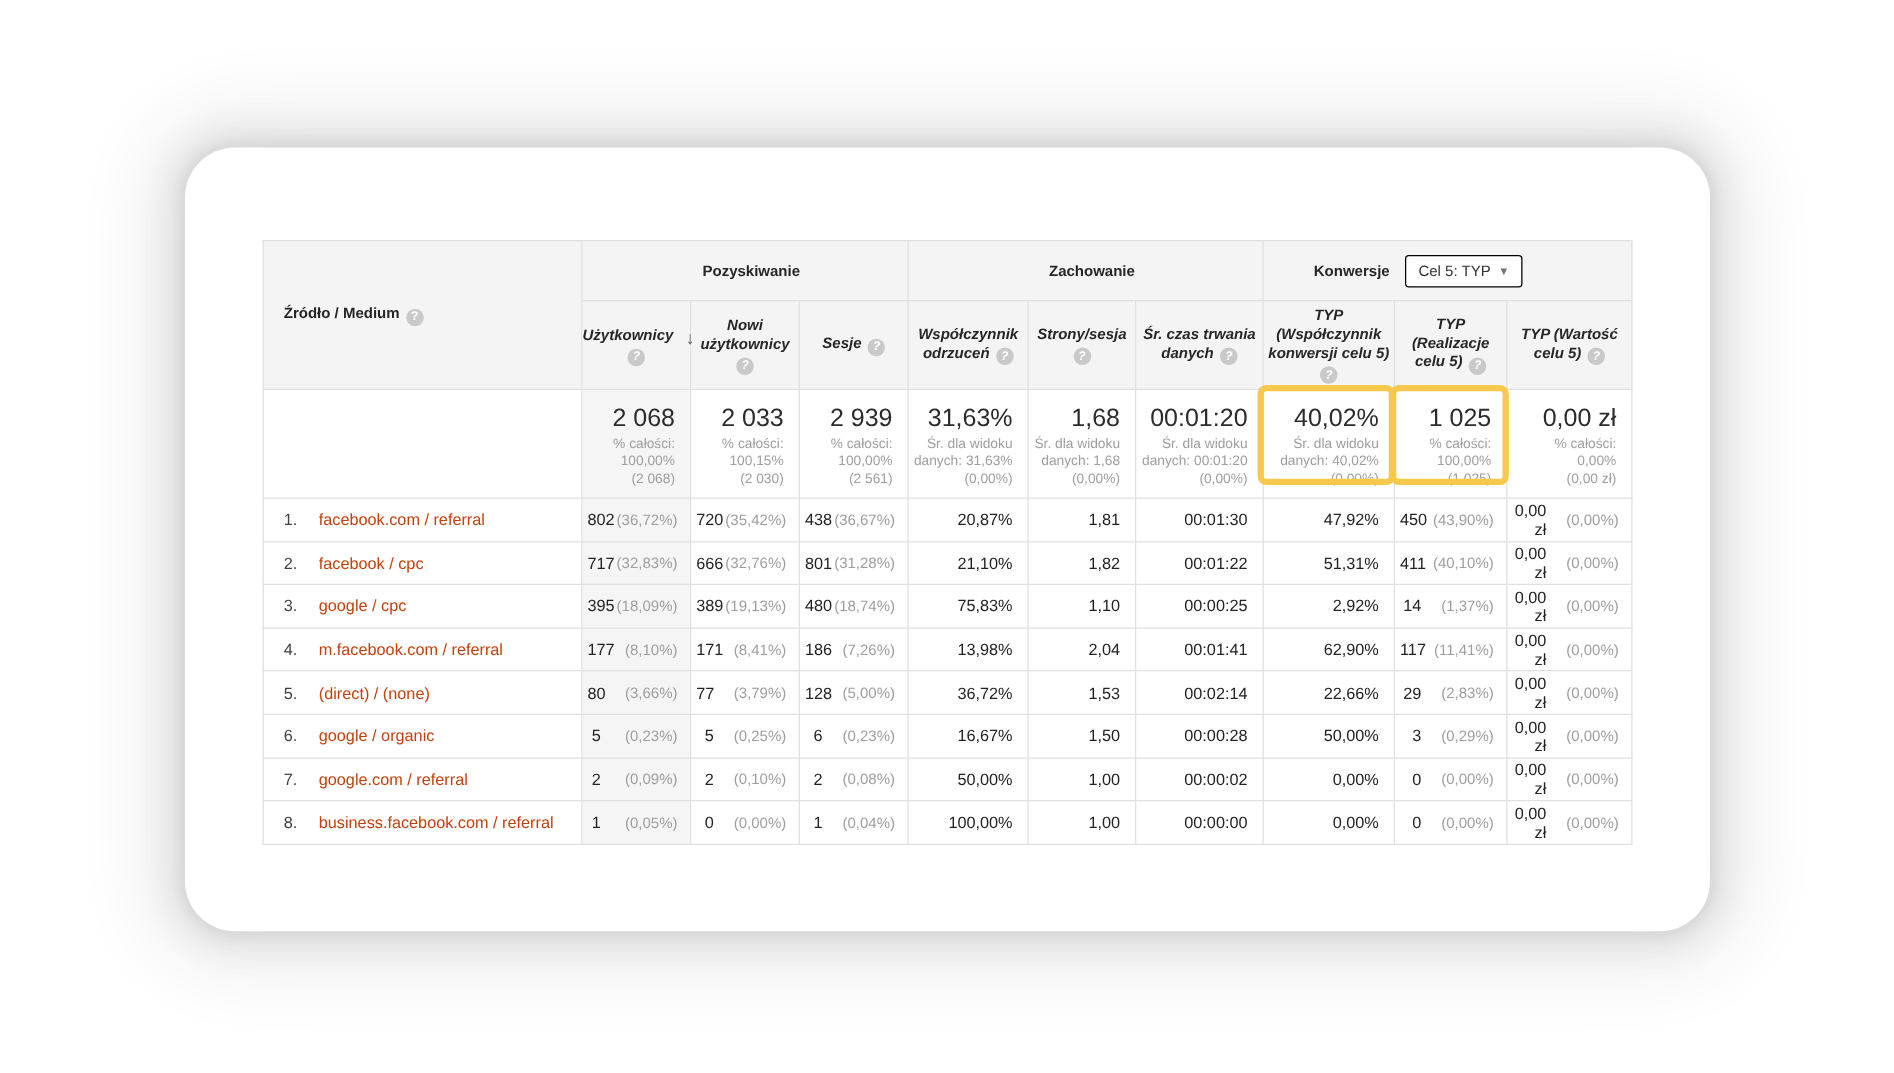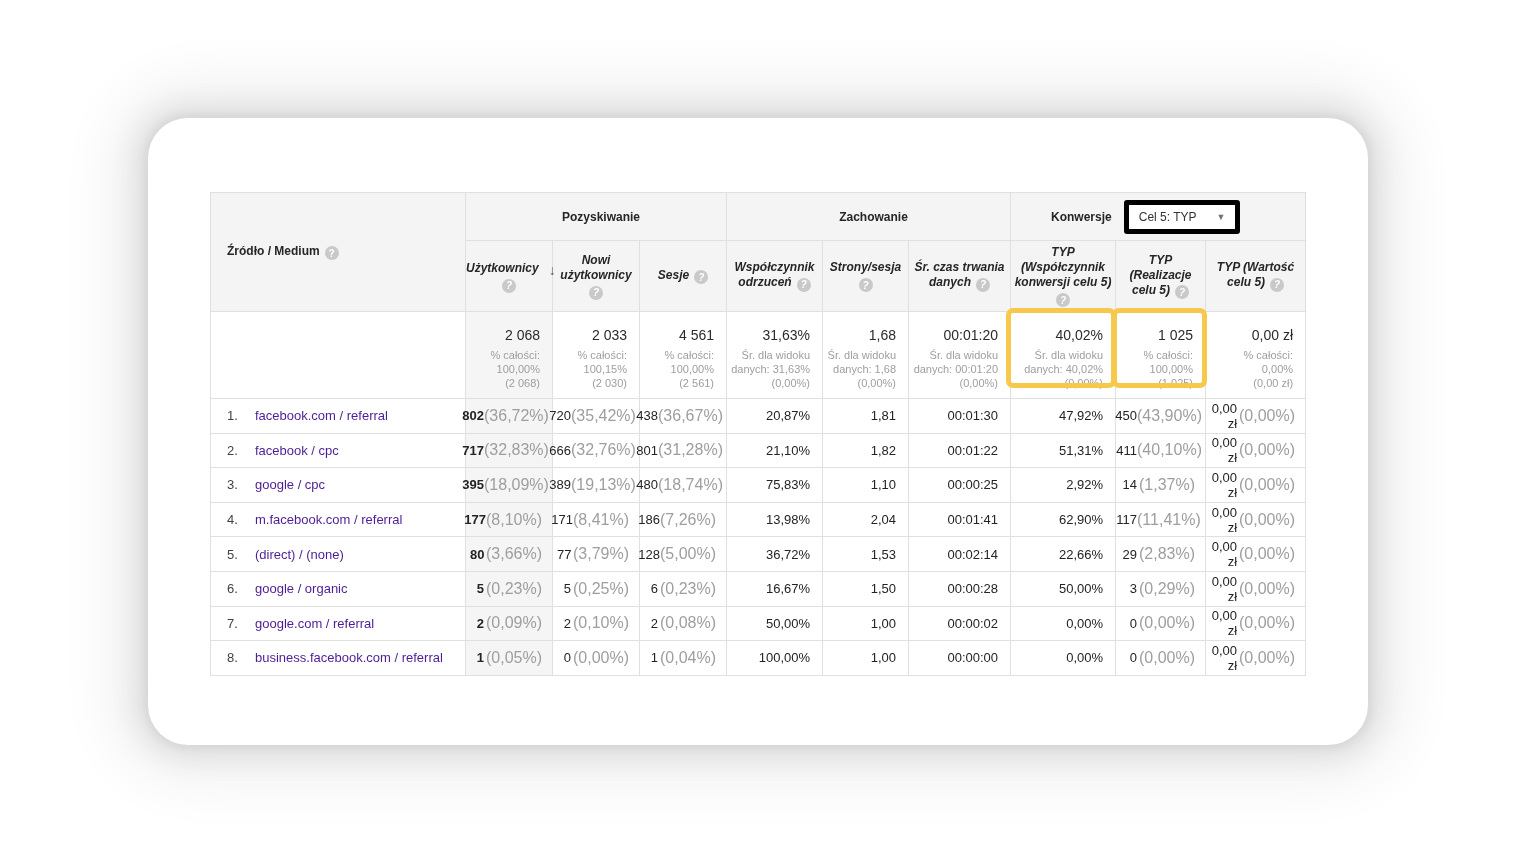--- a/index.html
+++ b/index.html
@@ -47,44 +47,44 @@
   .help {
     display: inline-flex; width: 14px; height: 14px;
     background: #c9c9c9; color: #ffffff;
     border-radius: 50%; font-size: 10px; font-weight: bold;
     align-items: center; justify-content: center;
     margin-left: 5px; vertical-align: -2px;
   }
   .help-below { margin: 3px auto 0; display: flex; }
   .sort-arrow { font-size: 14px; color: #5c5c5c; margin-left: 10px; font-weight: bold; position: relative; top: 3px; }
   .goal-select {
-    display: inline-flex; align-items: center; gap: 20px;
-    background: #ffffff; border: 5px solid #000000; border-radius: 3px;
+    display: inline-flex; align-items: center; gap: 6px;
+    background: #ffffff; border: 1px solid #000000; border-radius: 3px;
     padding: 5px 10px; font-size: 12px; font-weight: normal; color: #333;
     cursor: pointer;
   }
   .dd-arrow { font-size: 9px; color: #757575; }
   
   tr.summary-row { height: 78px; }
   tr.summary-row td { background: #ffffff; text-align: right; padding: 8px 12px 8px 4px; vertical-align: top; }
   tr.summary-row td.sorted { background: #f5f5f5; }
-  .sum-big { display: block; font-size: 14px; color: #2b2b2b; line-height: 26px; margin-top: 2px; }
+  .sum-big { display: block; font-size: 20px; color: #2b2b2b; line-height: 26px; margin-top: 2px; }
   .sum-sub { display: block; font-size: 11px; color: #9e9e9e; line-height: 14px; }
   
   tr.data-row { height: 34.6px; }
   tr.data-row td { background: #ffffff; font-size: 13px; color: #232323; }
   tr.data-row td.sorted { background: #f5f5f5; }
   td.cell-dim { text-align: left; padding-left: 16px; }
   .row-num { display: inline-block; width: 28px; color: #424242; }
-  .dim-link { color: #4c1d95; text-decoration: none; cursor: pointer; }
+  .dim-link { color: #c2410c; text-decoration: none; cursor: pointer; }
   td.cell-pair { padding: 0 10px 0 4px; }
   .pair { display: flex; align-items: center; justify-content: flex-end; }
   .pair .val { flex: 1; text-align: right; }
-  .pair .pct { width: 58px; text-align: right; font-size: 16px; color: #9e9e9e; }
-  td.cell-pair .val.bold { font-weight: bold; }
+  .pair .pct { width: 58px; text-align: right; font-size: 12px; color: #9e9e9e; }
+  td.cell-pair .val.bold { font-weight: normal; text-align: center; }
   td.cell-single { text-align: right; padding-right: 12px; }
   
   .hl-box {
     position: absolute;
     border: 5px solid #f6c84b;
     border-radius: 7px;
     pointer-events: none;
     z-index: 5;
   }
   .hl-rate { left: 796px; top: 116px; width: 110px; height: 80px; }
@@ -193,21 +193,21 @@
             <span class="sum-sub">100,00%</span>
             <span class="sum-sub">(2 068)</span>
           </td>
           <td>
             <span class="sum-big">2 033</span>
             <span class="sum-sub">% całości:</span>
             <span class="sum-sub">100,15%</span>
             <span class="sum-sub">(2 030)</span>
           </td>
           <td>
-            <span class="sum-big">4 561</span>
+            <span class="sum-big">2 939</span>
             <span class="sum-sub">% całości:</span>
             <span class="sum-sub">100,00%</span>
             <span class="sum-sub">(2 561)</span>
           </td>
           <td>
             <span class="sum-big">31,63%</span>
             <span class="sum-sub">Śr. dla widoku</span>
             <span class="sum-sub">danych: 31,63%</span>
             <span class="sum-sub">(0,00%)</span>
           </td>

